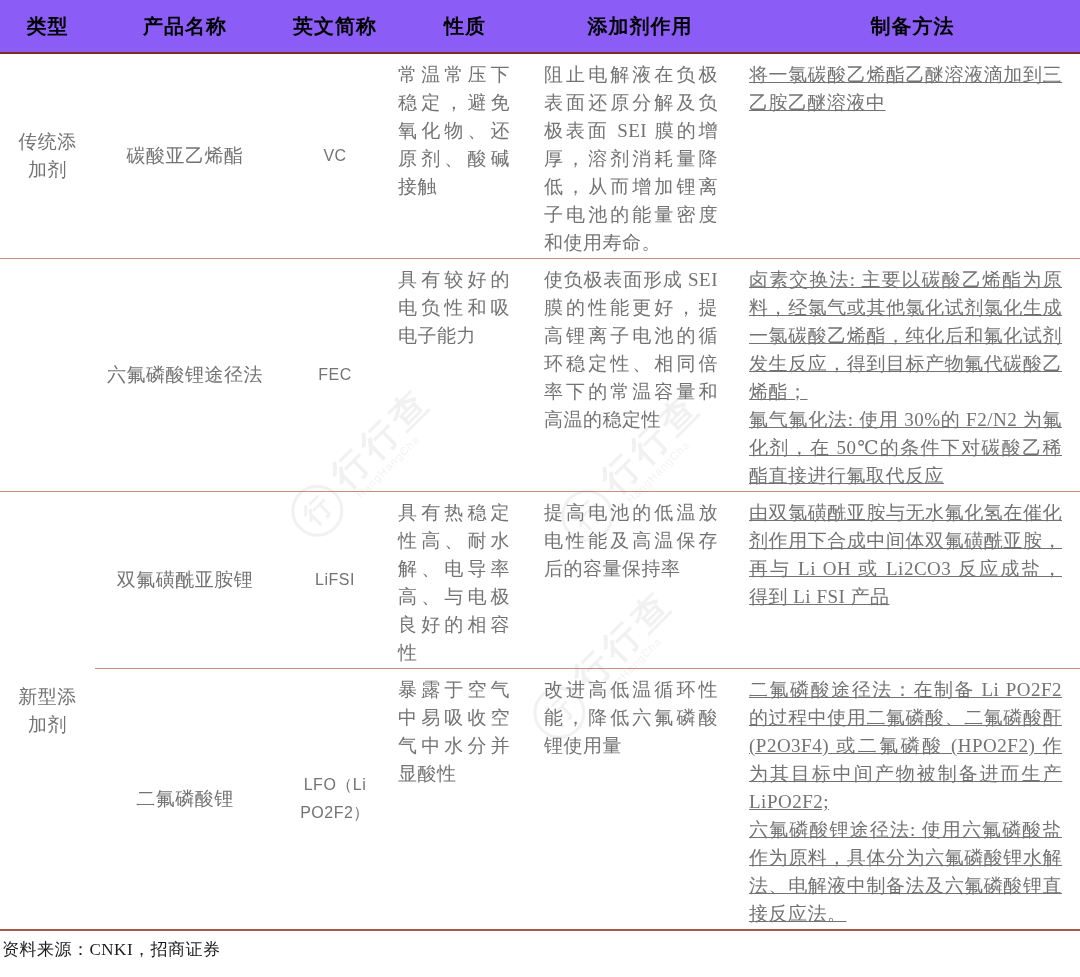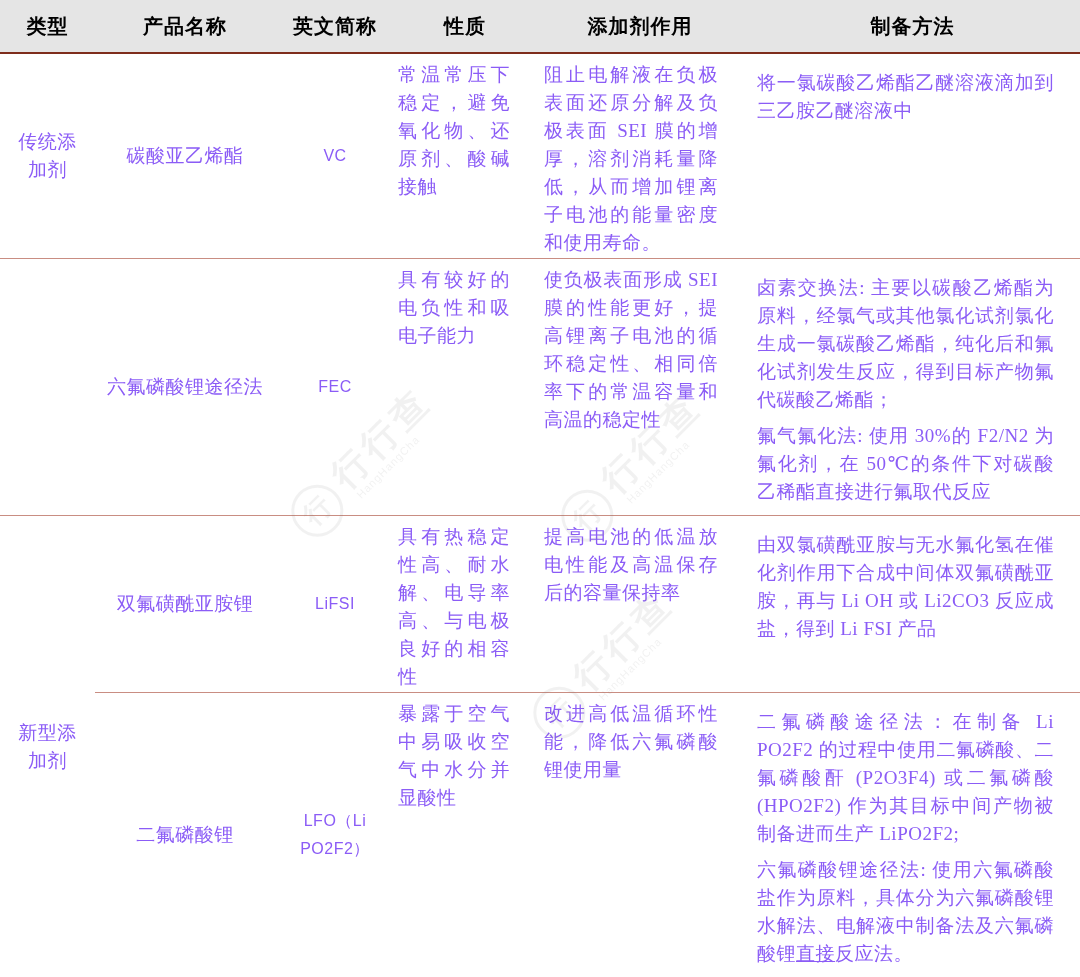--- a/index.html
+++ b/index.html
@@ -26,50 +26,50 @@
 
   
   table.additives {
     width:1080px;
     border-collapse:collapse;
     table-layout:fixed;
   }
   thead th {
     font-family:Liberation Sans, sans-serif;
     font-size:20px; font-weight:bold;
-    background:#e5e5e5;
+    background:#8b5cf6;
     height:50px;
     vertical-align:middle;
     border-bottom:2px solid #7e2d1c;
     letter-spacing:1px;
     color:#000;
   }
   td {
     font-size:19px;
     line-height:28px;
     letter-spacing:0.5px;
-    color:#8b5cf6;
+    color:#737373;
   }
   tr.r1 { height:201px; }
   tr.r2 { height:227px; }
   tr.r3 { height:173px; }
   tr.r4 { height:252px; }
 
   td.c-type, td.c-prod, td.c-abbr { text-align:center; vertical-align:middle; }
   td.c-abbr { font-family:"Liberation Sans","DejaVu Sans",sans-serif; font-size:16px; }
   .type-inner { width:66px; margin:16px auto; text-align:center; }
   .abbr-inner { width:104px; margin:12px auto; text-align:center; }
 
   td.c-prop, td.c-func, td.c-meth {
     vertical-align:top; padding-top:7px; text-align:justify;
   }
   td.c-prop { padding-left:3px;  padding-right:25px; }
   td.c-func { padding-left:9px;  padding-right:27px; }
   td.c-meth { padding-left:4px;  padding-right:18px; }
-  td p { margin:8px; }
+  td p { margin:0;text-decoration:underline; }
   .u { text-decoration:underline; }
 
   td.sep { border-top:1.5px solid #c98d82; }
   td.bot { border-bottom:2.5px solid #a8574b; }
 
   
   .source-line {
     font-size:17px;
     padding:7px 0 0 2px;
     letter-spacing:0.5px;

